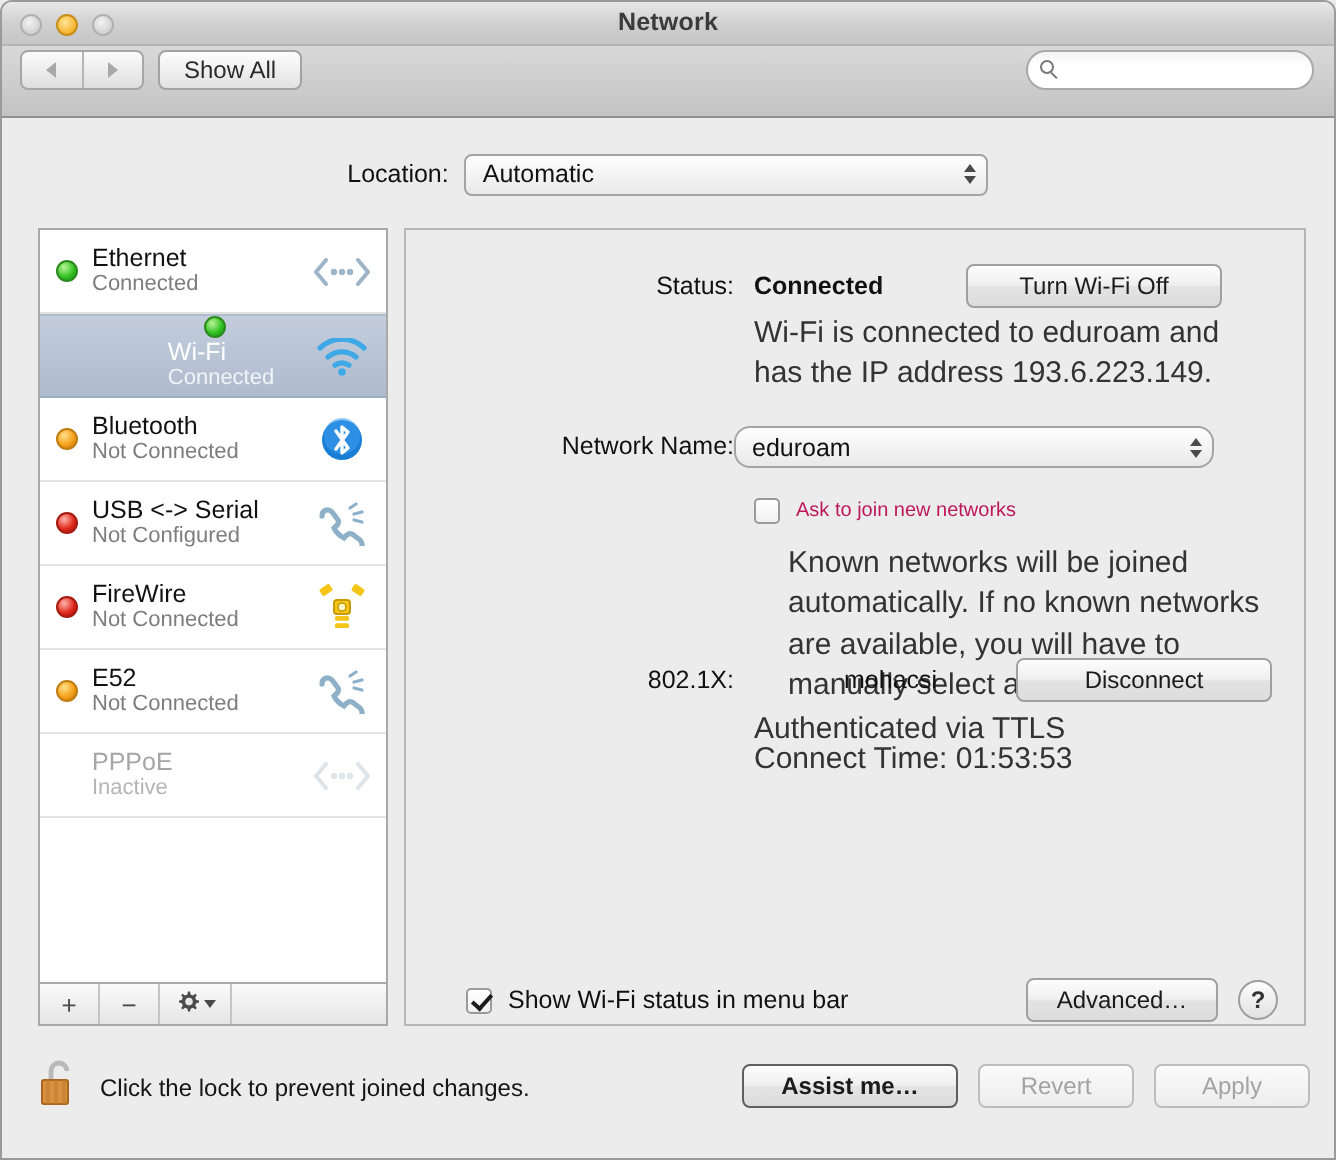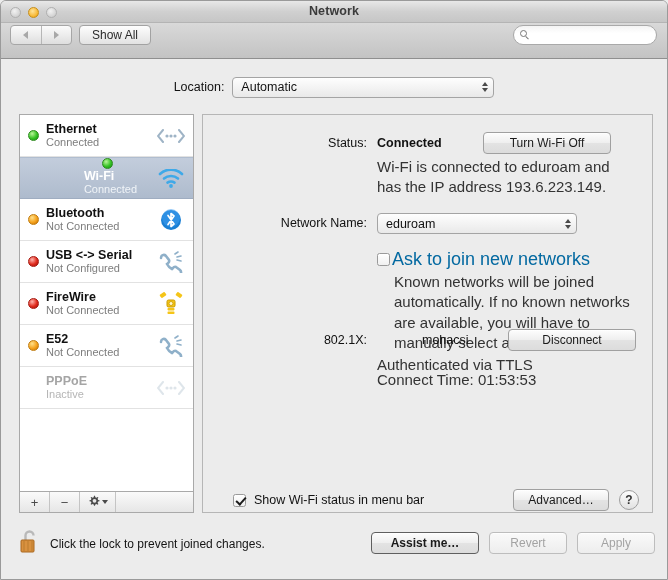--- a/index.html
+++ b/index.html
@@ -117,21 +117,21 @@
   .svc.sel {
     background: linear-gradient(to bottom,#c3cddc 0%,#aebbcd 100%);
     border-top:1px solid #b0bdcf; border-bottom:1px solid #9fadc1;flex-direction:column;
   }
   .dot { width:11px; height:11px; border-radius:50%; flex:0 0 auto; margin-right:7px; }
   .dot.green  { background:radial-gradient(circle at 35% 30%,#b9f59a,#35c223 55%,#0f8a14); border:1px solid #2c8a1d; }
   .dot.orange { background:radial-gradient(circle at 35% 30%,#ffe08a,#f5a21c 55%,#c06a00); border:1px solid #c07c10; }
   .dot.red    { background:radial-gradient(circle at 35% 30%,#ffb3ac,#e02b1d 55%,#9c0c06); border:1px solid #a51a11; }
   .dot.none   { background:transparent; border:0; }
   .svc-txt { display:flex; flex-direction:column; line-height:1.15; }
-  .svc-name { font-size:12.5px; color:#111; font-weight:bold; }
+  .svc-name { font-size:12.5px; color:#111; font-weight:normal; }
   .svc.sel .svc-name { color:#fff; }
   .svc-state { font-size:11px; color:#7d7d7d; }
   .svc.sel .svc-state { color:#f0f4f8; }
   .svc.dim .svc-name { color:#a5a5a5; }
   .svc.dim .svc-state { color:#b5b5b5; }
   .svc-icon {
     position:absolute; right:8px; top:50%; transform:translateY(-50%);
     width:28px; height:26px; display:flex; align-items:center; justify-content:center;
   }
 
@@ -392,32 +392,32 @@
       <span style="margin-left:10px; font-size:12.5px; font-weight:bold; color:#111;">Connected</span>
       <span class="btn wide" style="position:absolute; left:280px; top:-4px;">
         <span>Turn Wi-Fi Off</span>
       </span>
     </div>
 
     <div class="sublabel" style="position:absolute; left:174px; top:42px; width:250px;">Wi-Fi is connected to eduroam and has the IP address 193.6.223.149.</div>
 
     <div class="row" style="left:0; top:101px; width:100%; align-items:center;">
       <span class="lbl" style="width:164px;">Network Name:</span>
-      <div class="popup" style="position:absolute; left:174px; top:-3px; width:200px;">
+      <div class="popup" style="position:absolute; left:164px; top:-3px; width:240px;border-radius:8px;">
         <span>eduroam</span>
         <span class="stepper">
           <span class="up"></span>
             <span class="dn"></span>
         </span>
       </div>
     </div>
 
     <div class="row" style="left:174px; top:134px; align-items:center;">
       <span class="cbox"></span>
-      <span style="margin-left:2px; font-size:18px; color:#0369a1;">Ask to join new networks</span>
+      <span style="margin-left:8px; font-size:10px; color:#be185d;">Ask to join new networks</span>
     </div>
 
     <div class="sublabel" style="position:absolute; left:191px; top:157px; width:252px;">Known networks will be joined automatically. If no known networks are available, you will have to manually select a network.</div>
 
     <div class="row" style="left:0; top:218px; width:100%; align-items:flex-start;gap:45px;">
       <span class="lbl" style="width:164px;">802.1X:</span>
       <span style="margin-left:10px; font-size:12.5px; color:#111;">mohacsi</span>
       <span class="btn wide" style="position:absolute; left:305px; top:-4px;">
         <span>Disconnect</span>
       </span>

